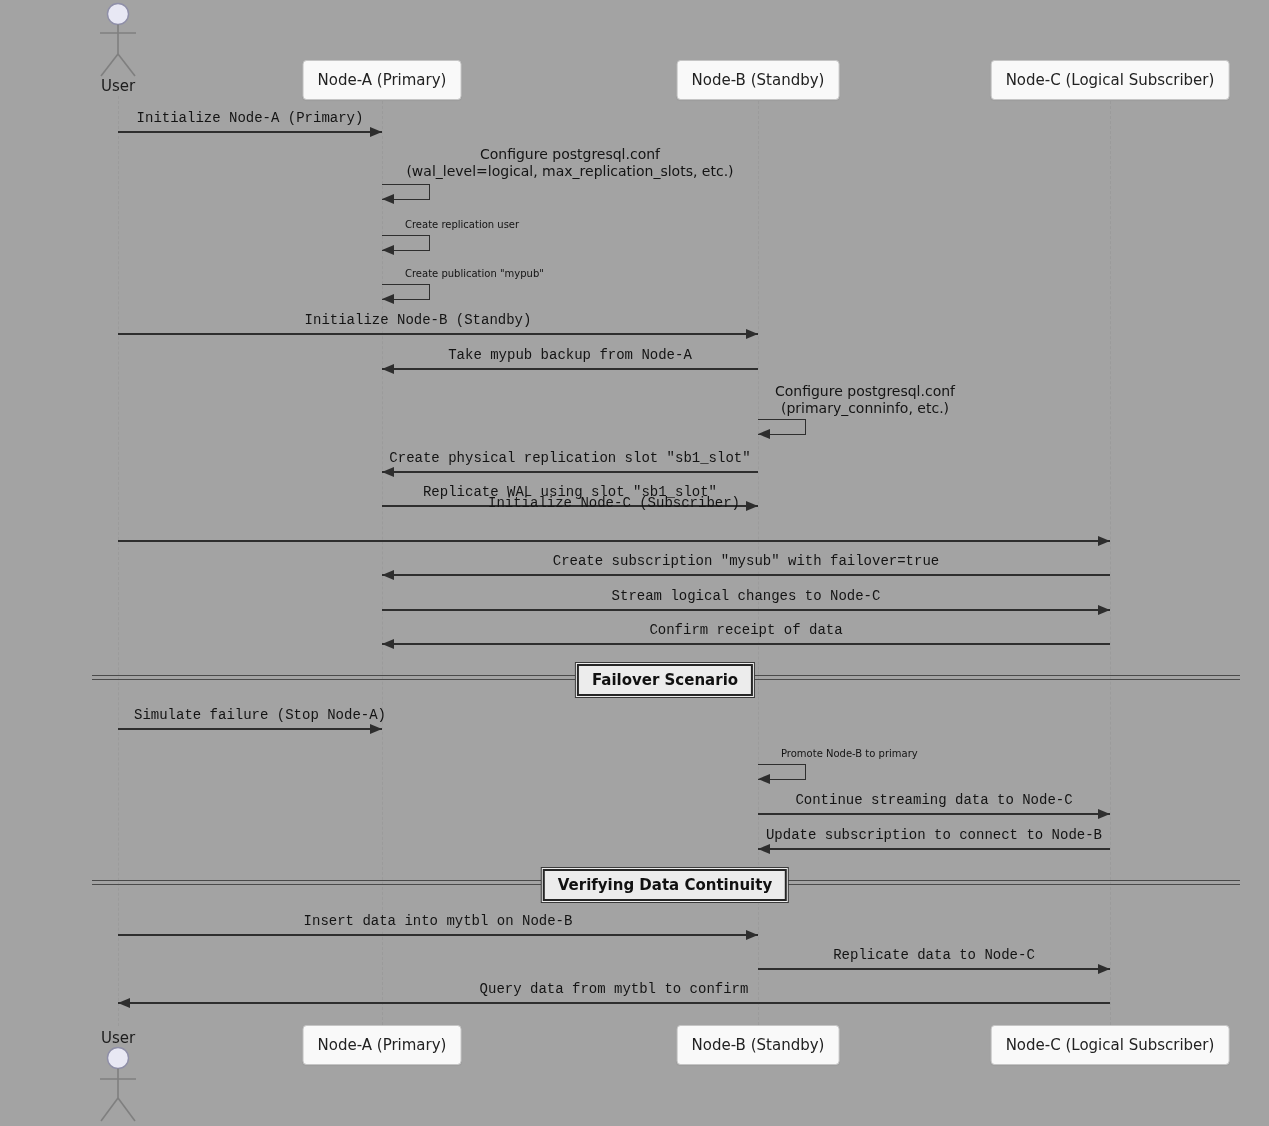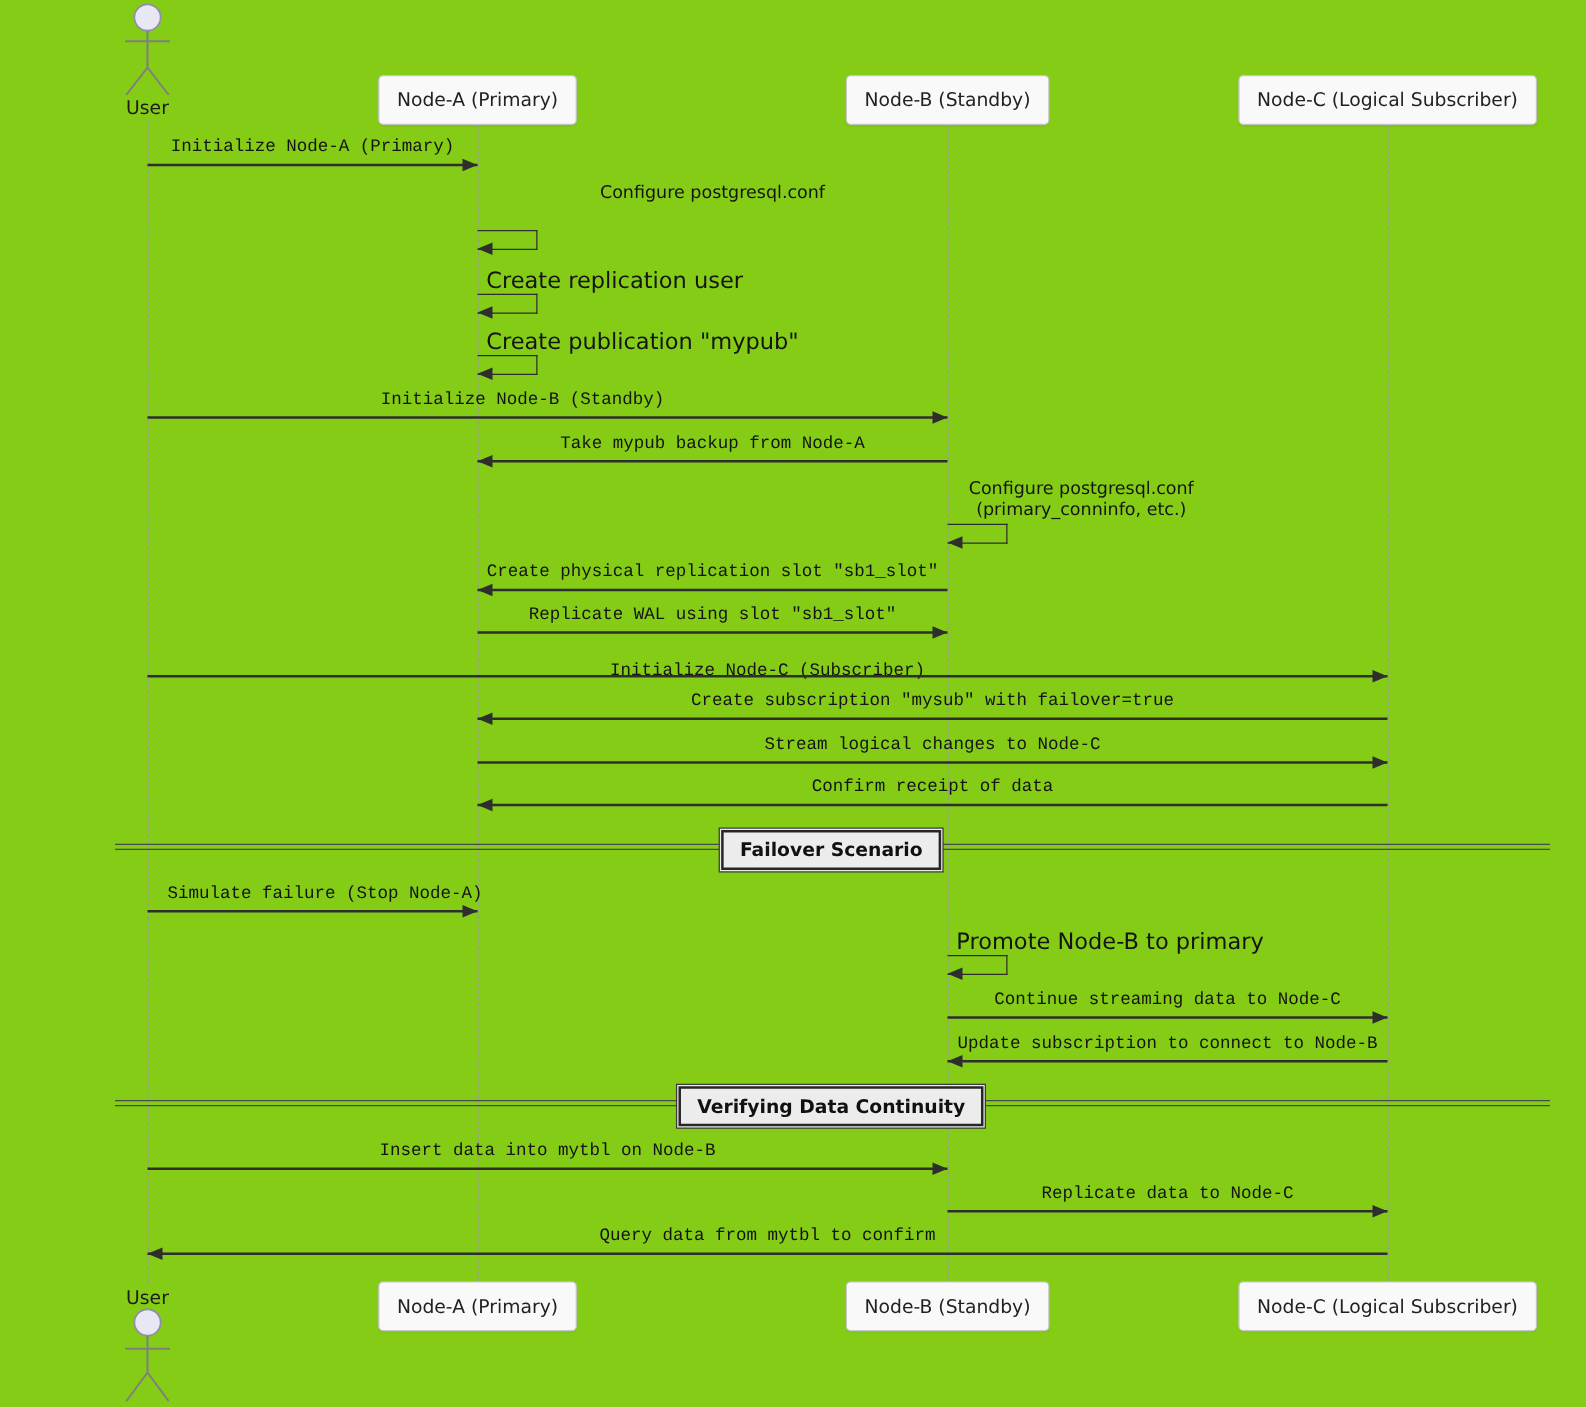--- a/index.html
+++ b/index.html
@@ -1,25 +1,25 @@
 <!DOCTYPE html>
 <html><head>
 <meta charset="utf-8">
 <style>
   html,body{margin:0;padding:0;background:#fff;}
-  .canvas{position:relative;width:1269px;height:1126px;background:#84cc16;overflow:hidden;
+  .canvas{position:relative;width:1269px;height:1126px;background:#a3a3a3;overflow:hidden;
           font-family:"DejaVu Sans","Liberation Sans",sans-serif;color:#161616;}
   .lifeline{position:absolute;width:0;border-left:1.4px dashed #9b9b9b;}
   .pbox{position:absolute;transform:translateX(-50%);box-sizing:border-box;height:40px;
         padding:14px 14px;display:flex;align-items:center;background:#f9f9f9;
         border:1.4px solid #c5c5c5;border-radius:4px;font-size:15px;color:#222;
         white-space:nowrap;box-shadow:0 1px 1px rgba(0,0,0,.04);}
   .msg-label{position:absolute;transform:translateX(-50%);font-size:14px;color:#141414;
              white-space:nowrap;line-height:17px;font-family:Liberation Mono, monospace;}
-  .msg-label-left{position:absolute;font-size:18px;color:#141414;white-space:nowrap;line-height:17px;}
+  .msg-label-left{position:absolute;font-size:10px;color:#141414;white-space:nowrap;line-height:17px;margin-left:16px;}
   .msg-block{position:absolute;font-size:14px;color:#141414;text-align:center;line-height:17px;}
   .msg-line{position:absolute;height:2px;background:#2e2e2e;}
   .head-r{position:absolute;width:0;height:0;border-top:5px solid transparent;
           border-bottom:5px solid transparent;border-left:12px solid #2e2e2e;}
   .head-l{position:absolute;width:0;height:0;border-top:5px solid transparent;
           border-bottom:5px solid transparent;border-right:12px solid #2e2e2e;}
   .self-loop{position:absolute;width:48px;height:16px;box-sizing:border-box;
              border-top:1.7px solid #2e2e2e;border-right:1.7px solid #2e2e2e;
              border-bottom:1.7px solid #2e2e2e;}
   .divider-line{position:absolute;height:5px;box-sizing:border-box;
@@ -57,20 +57,21 @@
 
   <div>
     <div class="msg-label" style="left:250px;top:110px">Initialize Node-A (Primary)</div>
     <div class="msg-line" style="left:118px;top:131px;width:264px"></div>
     <div class="head-r" style="left:370px;top:127px"></div>
   </div>
 
   <div>
     <div class="msg-block" style="left:386px;top:146px;width:368px">
       <div>Configure postgresql.conf</div>
+      <div>(wal_level=logical, max_replication_slots, etc.)</div>
     </div>
     <div class="self-loop" style="left:382px;top:184px"></div>
     <div class="head-l" style="left:382px;top:194px"></div>
   </div>
 
   <div>
     <div class="msg-label-left" style="left:389px;top:216px">Create replication user</div>
     <div class="self-loop" style="left:382px;top:235px"></div>
     <div class="head-l" style="left:382px;top:245px"></div>
   </div>
@@ -108,21 +109,21 @@
     <div class="head-l" style="left:382px;top:467px"></div>
   </div>
 
   <div>
     <div class="msg-label" style="left:570px;top:484px">Replicate WAL using slot "sb1_slot"</div>
     <div class="msg-line" style="left:382px;top:505px;width:376px"></div>
     <div class="head-r" style="left:746px;top:501px"></div>
   </div>
 
   <div>
-    <div class="msg-label" style="left:614px;top:529px">Initialize Node-C (Subscriber)</div>
+    <div class="msg-label" style="left:614px;top:495px">Initialize Node-C (Subscriber)</div>
     <div class="msg-line" style="left:118px;top:540px;width:992px"></div>
     <div class="head-r" style="left:1098px;top:536px"></div>
   </div>
 
   <div>
     <div class="msg-label" style="left:746px;top:553px">Create subscription "mysub" with failover=true</div>
     <div class="msg-line" style="left:382px;top:574px;width:728px"></div>
     <div class="head-l" style="left:382px;top:570px"></div>
   </div>
 

